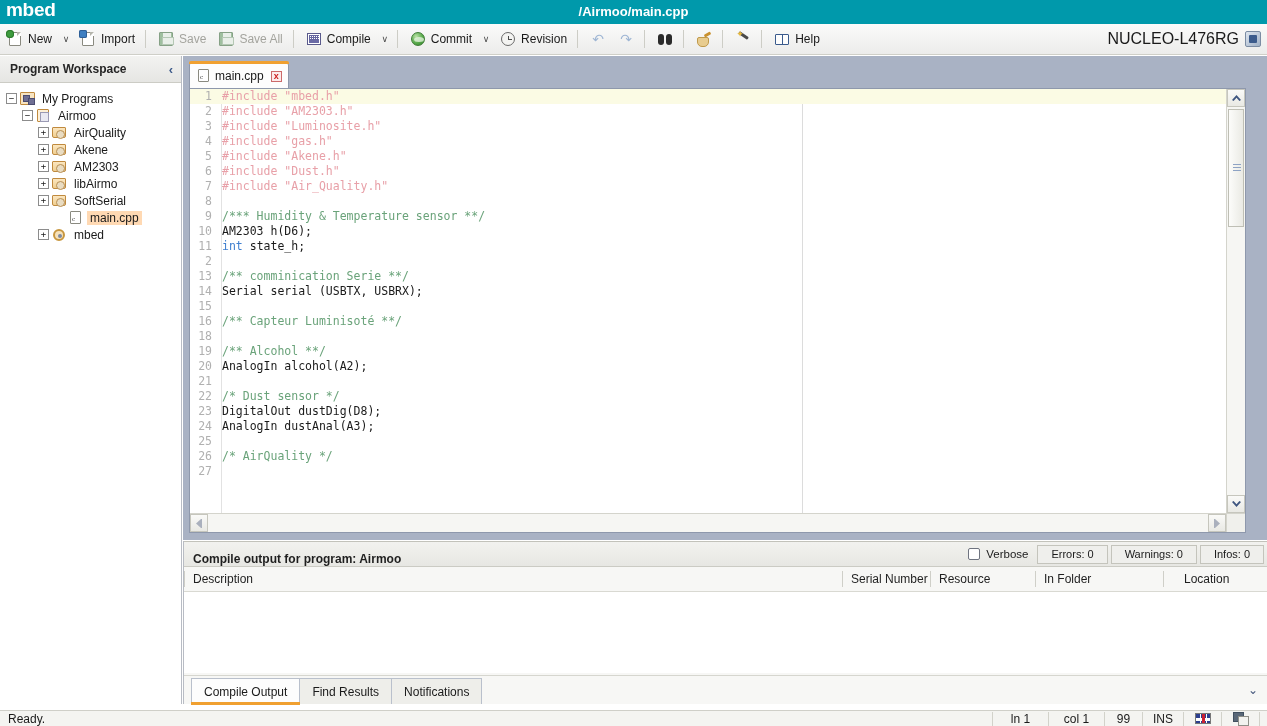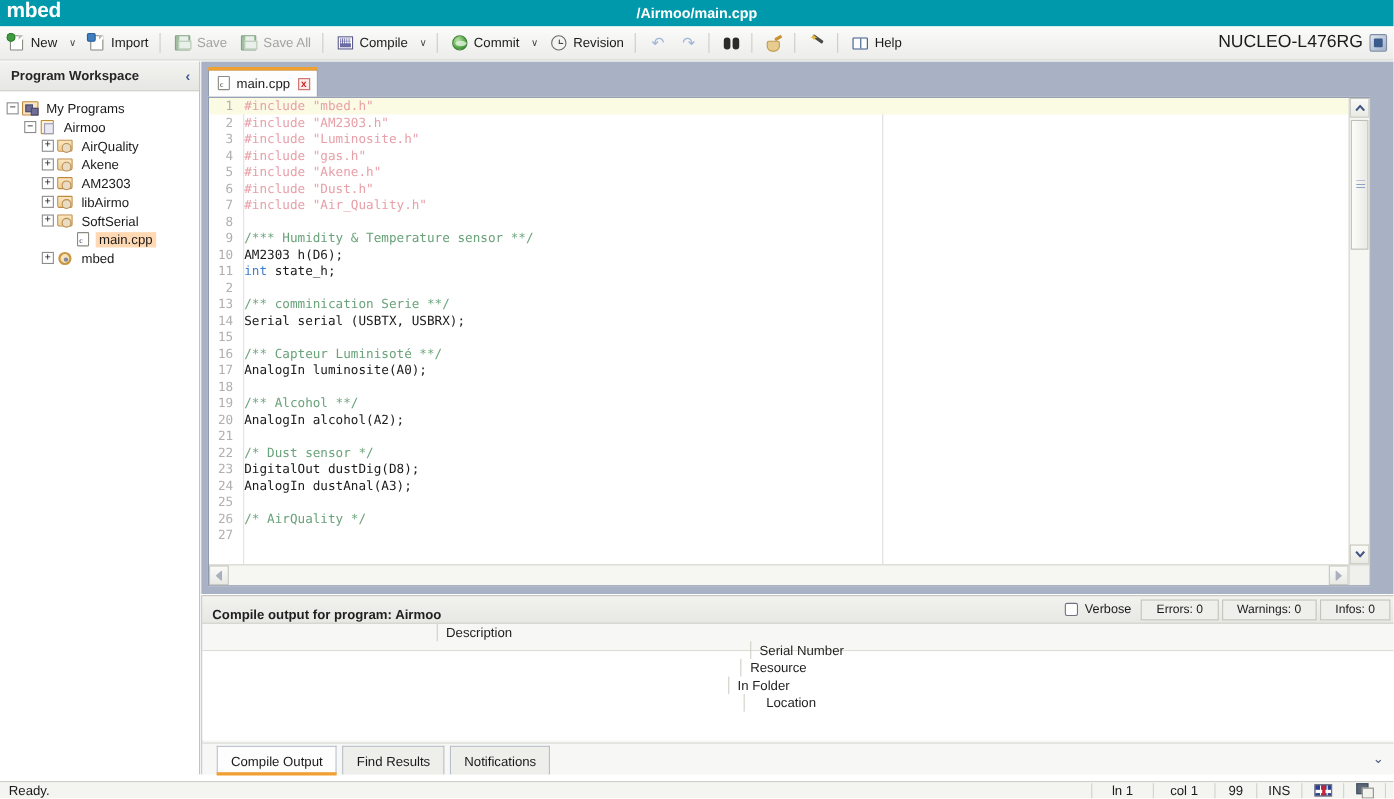--- a/index.html
+++ b/index.html
@@ -369,39 +369,38 @@
     width:12px; height:12px; background:#fff; border:1px solid #6f7480;
     margin-right:6px; border-radius:2px; cursor:pointer;
   }
   .pill{
     border:1px solid #c4c4bc; background:#efefec; height:19px;
     display:flex; align-items:center; padding:0 13px; margin-left:3px;
     font-size:11px; color:#1a1a1a; cursor:pointer;
   }
   .colhdr{
     height:25px; background:#f7f7f5; border-bottom:1px solid #d9d9d2;
-    display:flex; align-items:center; font-size:12px; color:#1f1f1f;flex-direction:column;
+    display:flex; align-items:center; font-size:12px; color:#1f1f1f;
   }
   .colhdr .c{
     height:16px; border-left:1px solid #cfcfc8; padding-left:8px;
     display:flex; align-items:center; flex:none;
   }
   .rows{ height:81px; background:#ffffff; }
 
   .bottabs{
     position:absolute; left:0; bottom:0; width:1084px; height:29px;
     background:#f7f7f5; border-top:1px solid #d6d6cf;
     display:flex; align-items:flex-end; padding-left:7px;
   }
   .btab{
     height:26px; display:flex; align-items:center; padding:0 12px;
     font-size:12px; color:#1a1a1a; cursor:pointer;
     border:1px solid #b9c0cc; border-bottom:none; background:#eeeeea;
     margin-right:-1px;
-    margin-left:6px;
   }
   .btab.active{
     background:#fdfdfd; position:relative;
   }
   .btab.active:after{
     content:""; position:absolute; left:-1px; right:-1px; bottom:-1px; height:3px;
     background:#f0a030;
   }
   .bt-collapse{
     position:absolute; right:10px; bottom:7px; color:#46587d; font-size:12px; cursor:pointer;
@@ -672,21 +671,20 @@
             <div class="cl"><span class="ln">7</span><span class="ct"><span class="tok-pre">#include </span><span class="tok-str">"Air_Quality.h"</span></span></div>
             <div class="cl"><span class="ln">8</span><span class="ct"></span></div>
             <div class="cl"><span class="ln">9</span><span class="ct"><span class="tok-com">/*** Humidity &amp; Temperature sensor **/</span></span></div>
             <div class="cl"><span class="ln">10</span><span class="ct"><span>AM2303 h(D6);</span></span></div>
             <div class="cl"><span class="ln">11</span><span class="ct"><span class="tok-kw">int</span><span> state_h;</span></span></div>
             <div class="cl"><span class="ln">2</span><span class="ct"></span></div>
             <div class="cl"><span class="ln">13</span><span class="ct"><span class="tok-com">/** comminication Serie **/</span></span></div>
             <div class="cl"><span class="ln">14</span><span class="ct"><span>Serial serial (USBTX, USBRX);</span></span></div>
             <div class="cl"><span class="ln">15</span><span class="ct"></span></div>
             <div class="cl"><span class="ln">16</span><span class="ct"><span class="tok-com">/** Capteur Luminisoté **/</span></span></div>
-            <div class="cl"><span class="ln">17</span><span class="ct"><span>AnalogIn luminosite(A0);</span></span></div>
             <div class="cl"><span class="ln">18</span><span class="ct"></span></div>
             <div class="cl"><span class="ln">19</span><span class="ct"><span class="tok-com">/** Alcohol **/</span></span></div>
             <div class="cl"><span class="ln">20</span><span class="ct"><span>AnalogIn alcohol(A2);</span></span></div>
             <div class="cl"><span class="ln">21</span><span class="ct"></span></div>
             <div class="cl"><span class="ln">22</span><span class="ct"><span class="tok-com">/* Dust sensor */</span></span></div>
             <div class="cl"><span class="ln">23</span><span class="ct"><span>DigitalOut dustDig(D8);</span></span></div>
             <div class="cl"><span class="ln">24</span><span class="ct"><span>AnalogIn dustAnal(A3);</span></span></div>
             <div class="cl"><span class="ln">25</span><span class="ct"></span></div>
             <div class="cl"><span class="ln">26</span><span class="ct"><span class="tok-com">/* AirQuality */</span></span></div>
             <div class="cl"><span class="ln">27</span><span class="ct"></span></div>

